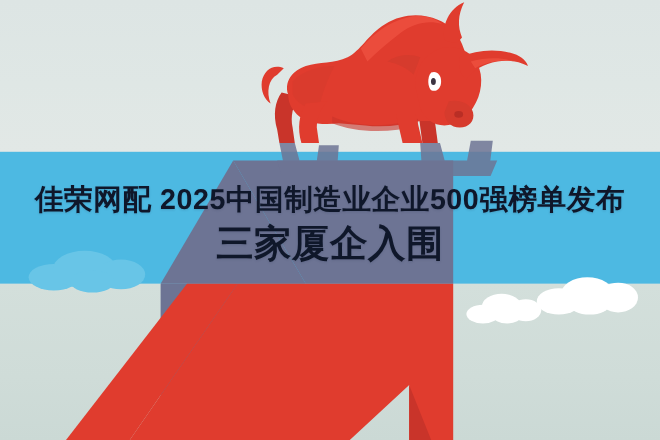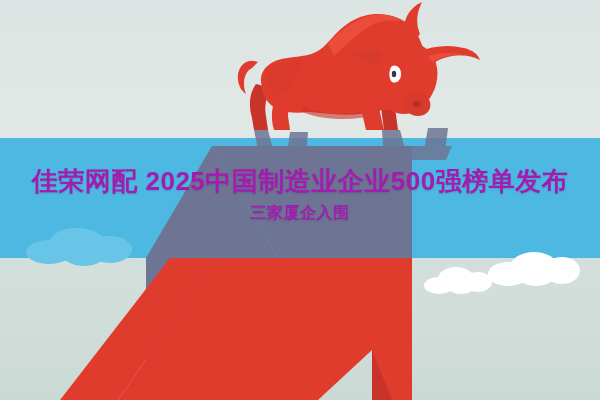--- a/index.html
+++ b/index.html
@@ -88,29 +88,29 @@
     left: 232px; top: 120px;
     width: 250px; height: 42px;
   }
 
   
   .headline {
     position: absolute;
     left: 0;
     width: 600px;
     text-align: center;
-    color: #a21caf;
+    color: #0f172a;
     font-weight: bold;
     letter-spacing: 0.5px;
     line-height: 1;
     text-shadow: 0 1px 2px rgba(40,50,80,0.18);
     white-space: nowrap;
   }
   #headline-line-1 { top: 168px; font-size: 26px; }
-  #headline-line-2 { top: 205px; font-size: 16px; }
+  #headline-line-2 { top: 205px; font-size: 34px; }
 </style>
 </head>
 <body>
 
 <div id="poster">
 
   <div class="sky"></div>
   <div class="cyan-band"></div>
   <div class="ground"></div>
 

